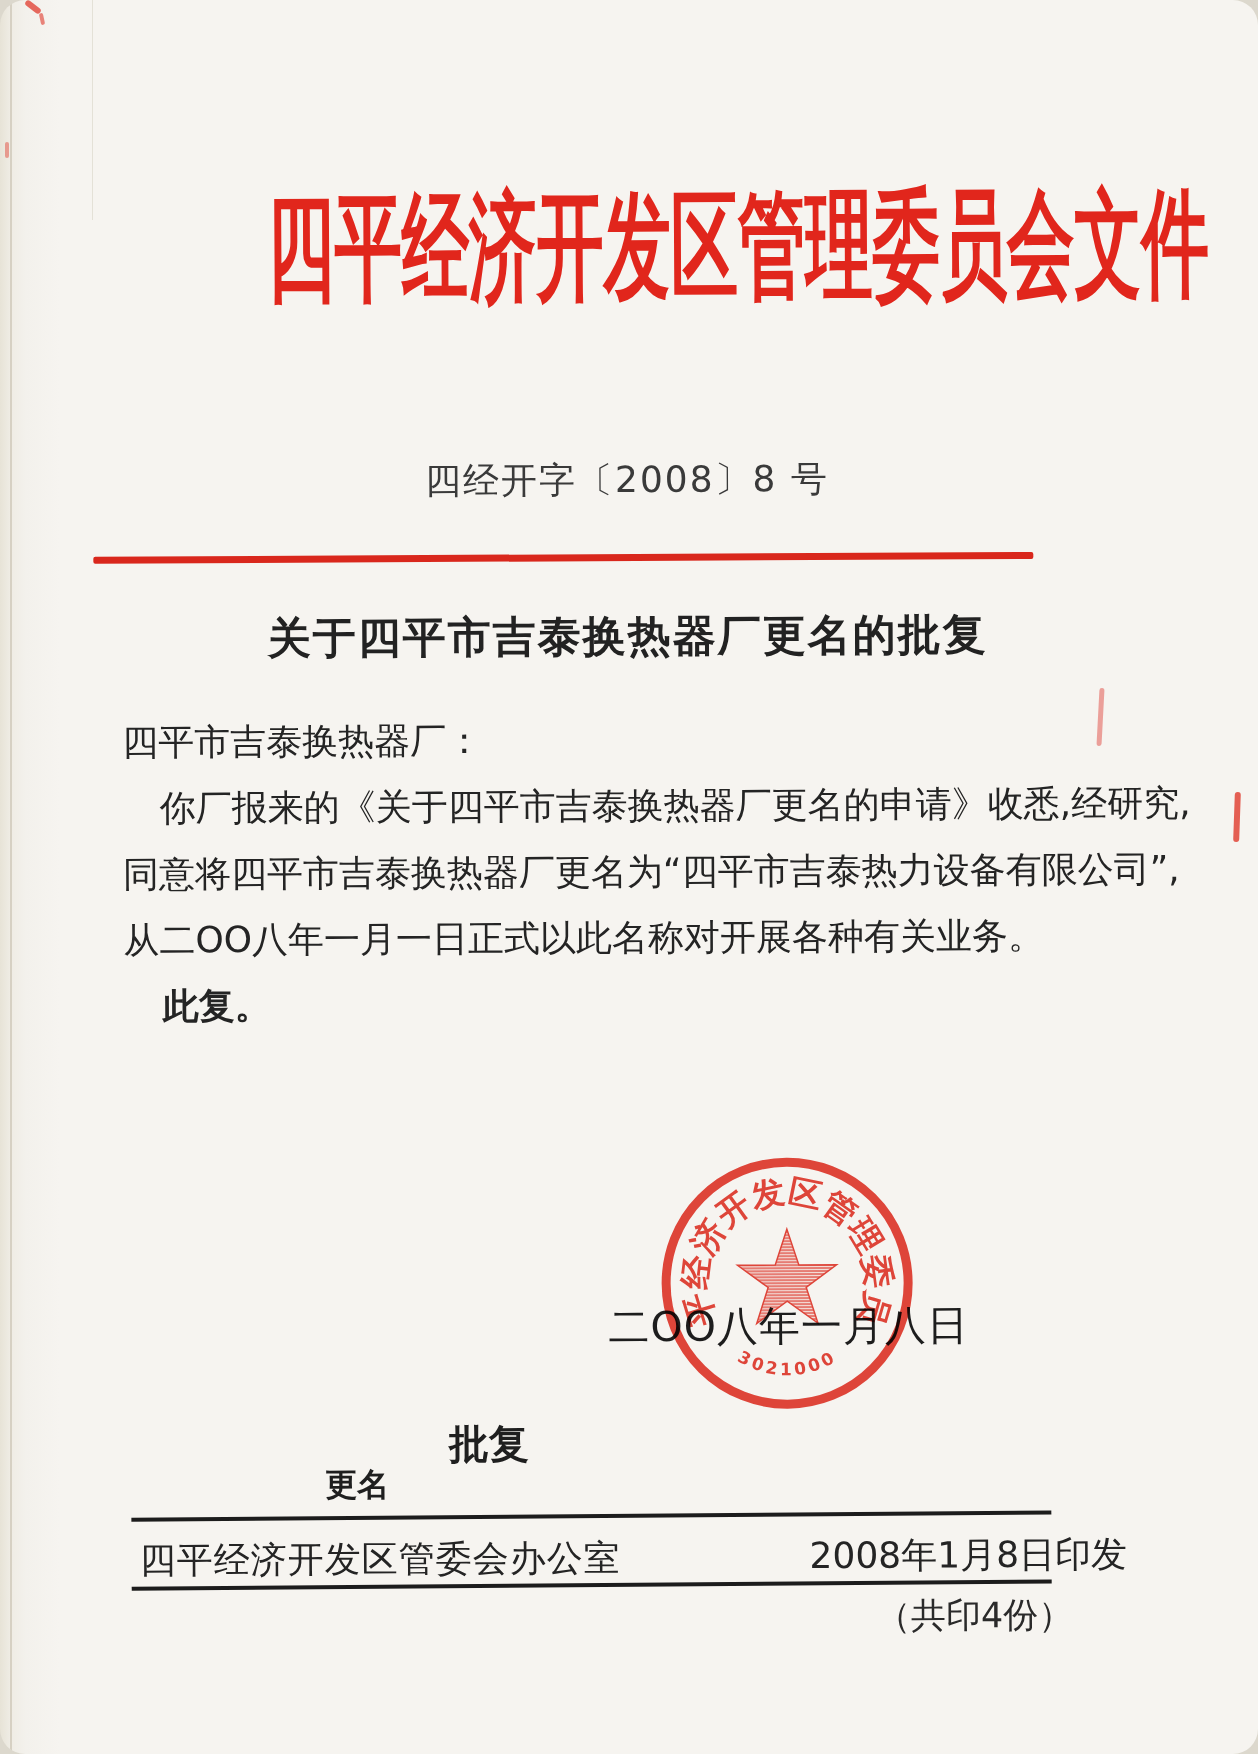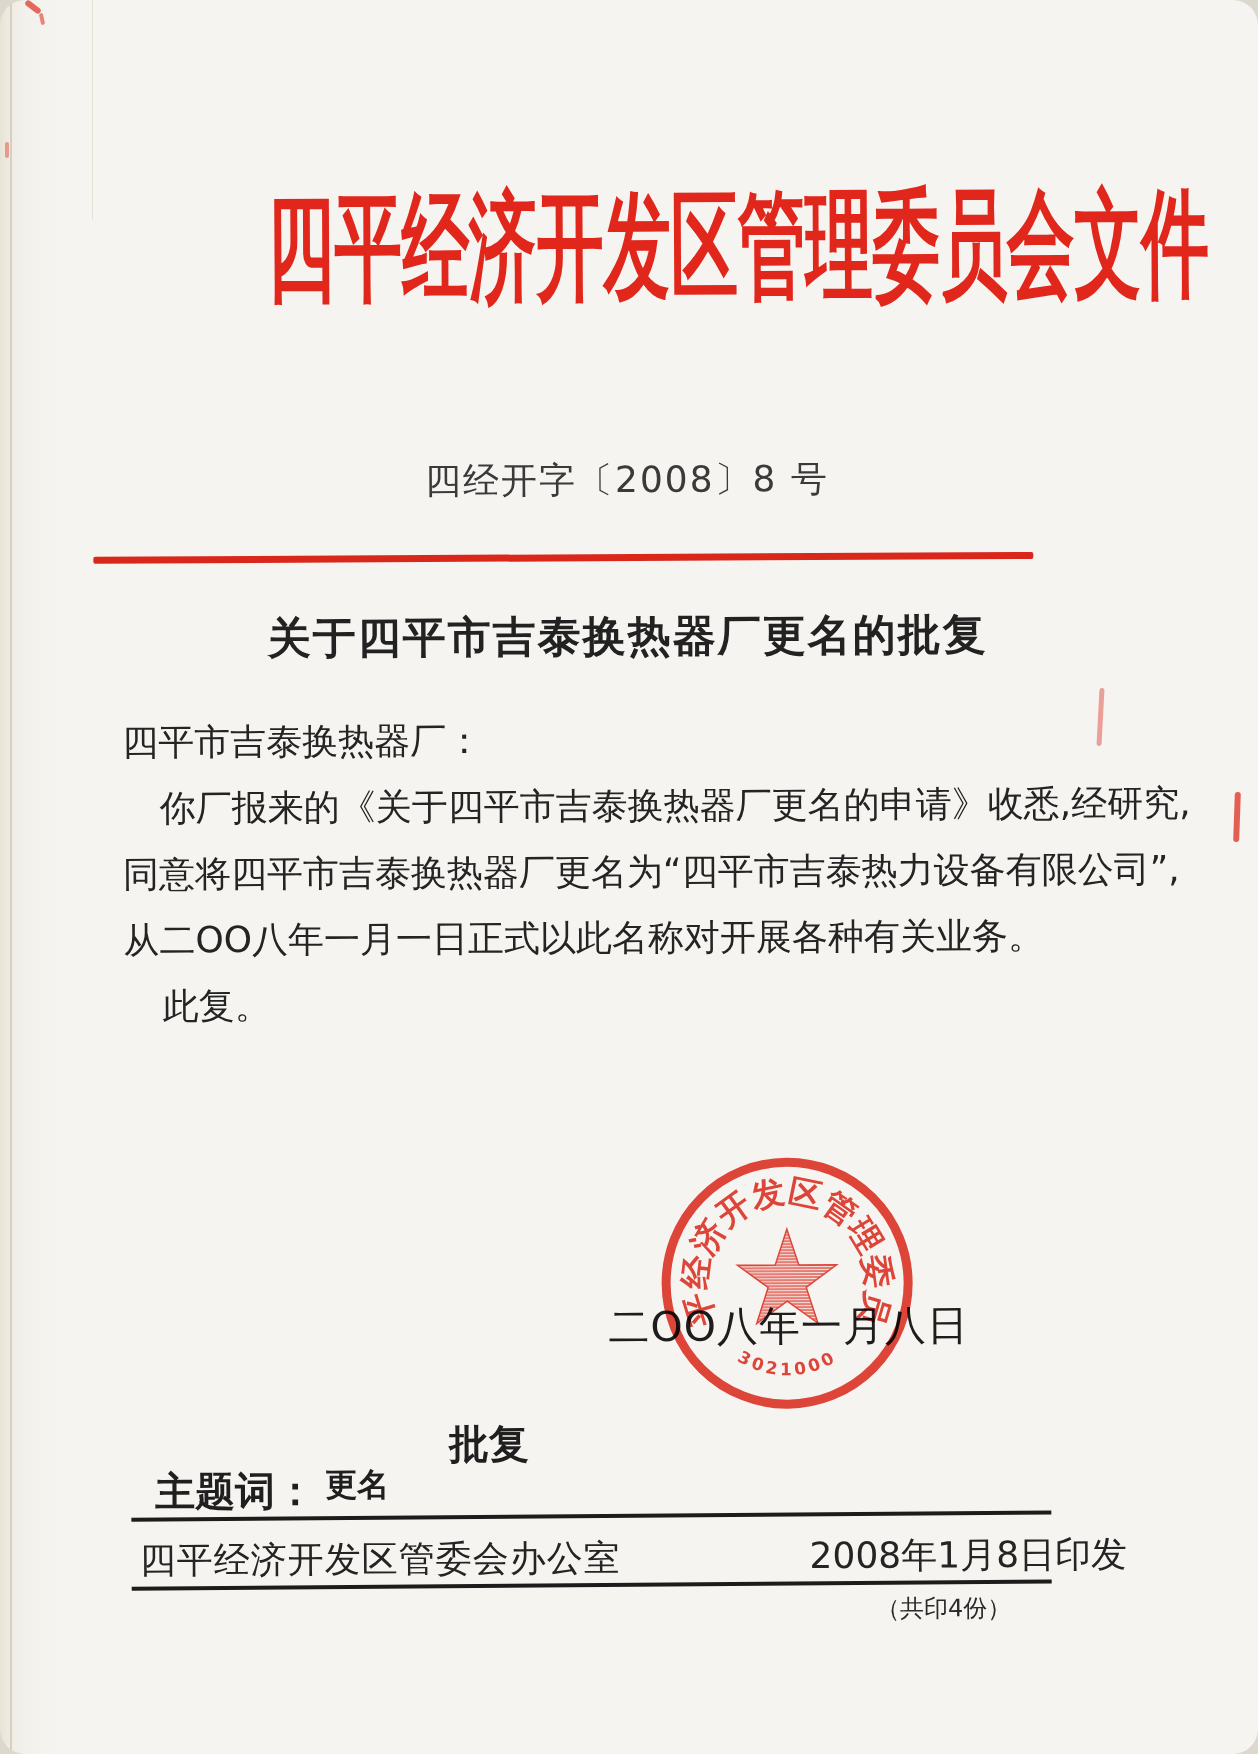--- a/index.html
+++ b/index.html
@@ -43,42 +43,42 @@
     letter-spacing:2px;white-space:nowrap;
   }
   .body-line{
     position:absolute;left:123px;white-space:nowrap;
     font-size:36px;color:#242424;letter-spacing:0px;
   }
   .salutation{top:716px;}
   .bl2{top:782px;left:160px;}
   .bl3{top:848px;}
   .bl4{top:914px;}
-  .closing{top:980px;left:162px;}
+  .closing{top:980px;left:162px;font-weight:bold;}
 
   .issue-date{
     position:absolute;top:1300px;left:606px;z-index:2;
     font-size:41px;color:#1d1d1d;letter-spacing:1px;white-space:nowrap;
   }
   .seal-wrap{
     position:absolute;top:1154px;left:655px;width:262px;height:262px;z-index:3;
     mix-blend-mode:multiply;opacity:.93;
   }
   .footer-subject-label{
     position:absolute;top:1462px;left:152px;
     font-size:40px;font-weight:bold;color:#1f1f1f;white-space:nowrap;
   }
   .subject-term-1{position:absolute;top:1462px;left:322px;font-size:32px;font-weight:bold;color:#1f1f1f;white-space:nowrap;}
   .subject-term-2{position:absolute;top:1416px;left:446px;font-size:40px;font-weight:bold;color:#1f1f1f;white-space:nowrap;}
   .footer-rule{position:absolute;left:128px;width:920px;height:4px;background:#1c1c1c;transform:rotate(-0.15deg);}
   .rule-1{top:1514px;}
   .rule-2{top:1583px;}
   .issuing-office{position:absolute;top:1534px;left:136px;font-size:36px;color:#242424;letter-spacing:1px;white-space:nowrap;}
   .print-date{position:absolute;top:1533px;left:806px;font-size:36px;color:#242424;white-space:nowrap;}
-  .copies-note{position:absolute;top:1594px;left:872px;font-size:24px;color:#2a2a2a;white-space:nowrap;}
+  .copies-note{position:absolute;top:1594px;left:872px;font-size:35px;color:#2a2a2a;white-space:nowrap;}
 
   .artifact{position:absolute;background:#e0392c;border-radius:3px;}
   .art-1{top:4px;left:24px;width:18px;height:6px;opacity:.75;transform:rotate(38deg);}
   .art-2{top:13px;left:40px;width:4px;height:12px;opacity:.6;transform:rotate(-12deg);}
   .art-3{top:688px;left:1098px;width:5px;height:58px;opacity:.55;transform:rotate(3deg);background:#e25a52;}
   .art-4{top:792px;left:1234px;width:6px;height:50px;opacity:.8;transform:rotate(2deg);}
   .art-5{top:142px;left:5px;width:4px;height:16px;opacity:.45;}
 </style>
 </head>
 <body>
@@ -125,21 +125,20 @@
         <polygon points="130,76 141.8,111.8 179.5,111.9 149,134.2 160.6,170.1 130,148 99.4,170.1 111,134.2 80.5,111.9 118.2,111.8" fill="url(#starHatch)" stroke="#dc372b" stroke-width="1.5"></polygon>
         <text font-size="33" font-weight="bold" fill="#dc372b" font-family="DejaVu Sans, Liberation Sans, sans-serif">
           <textPath href="#sealRingPath" startOffset="50%" text-anchor="middle">四平经济开发区管理委员会</textPath>
         </text>
         <text font-size="17" font-weight="bold" fill="#dc372b" letter-spacing="3.5" font-family="DejaVu Sans, Liberation Sans, sans-serif">
           <textPath href="#sealNumPath" startOffset="50%" text-anchor="middle">2203021000483</textPath>
         </text>
       </svg>
     </div>
 
-    <div class="footer-subject-label">主题词：</div>
     <div class="subject-term-1">更名</div>
     <div class="subject-term-2">批复</div>
 
     <div class="footer-rule rule-1"></div>
 
     <div class="issuing-office">四平经济开发区管委会办公室</div>
     <div class="print-date">2008年1月8日印发</div>
 
     <div class="footer-rule rule-2"></div>
 

